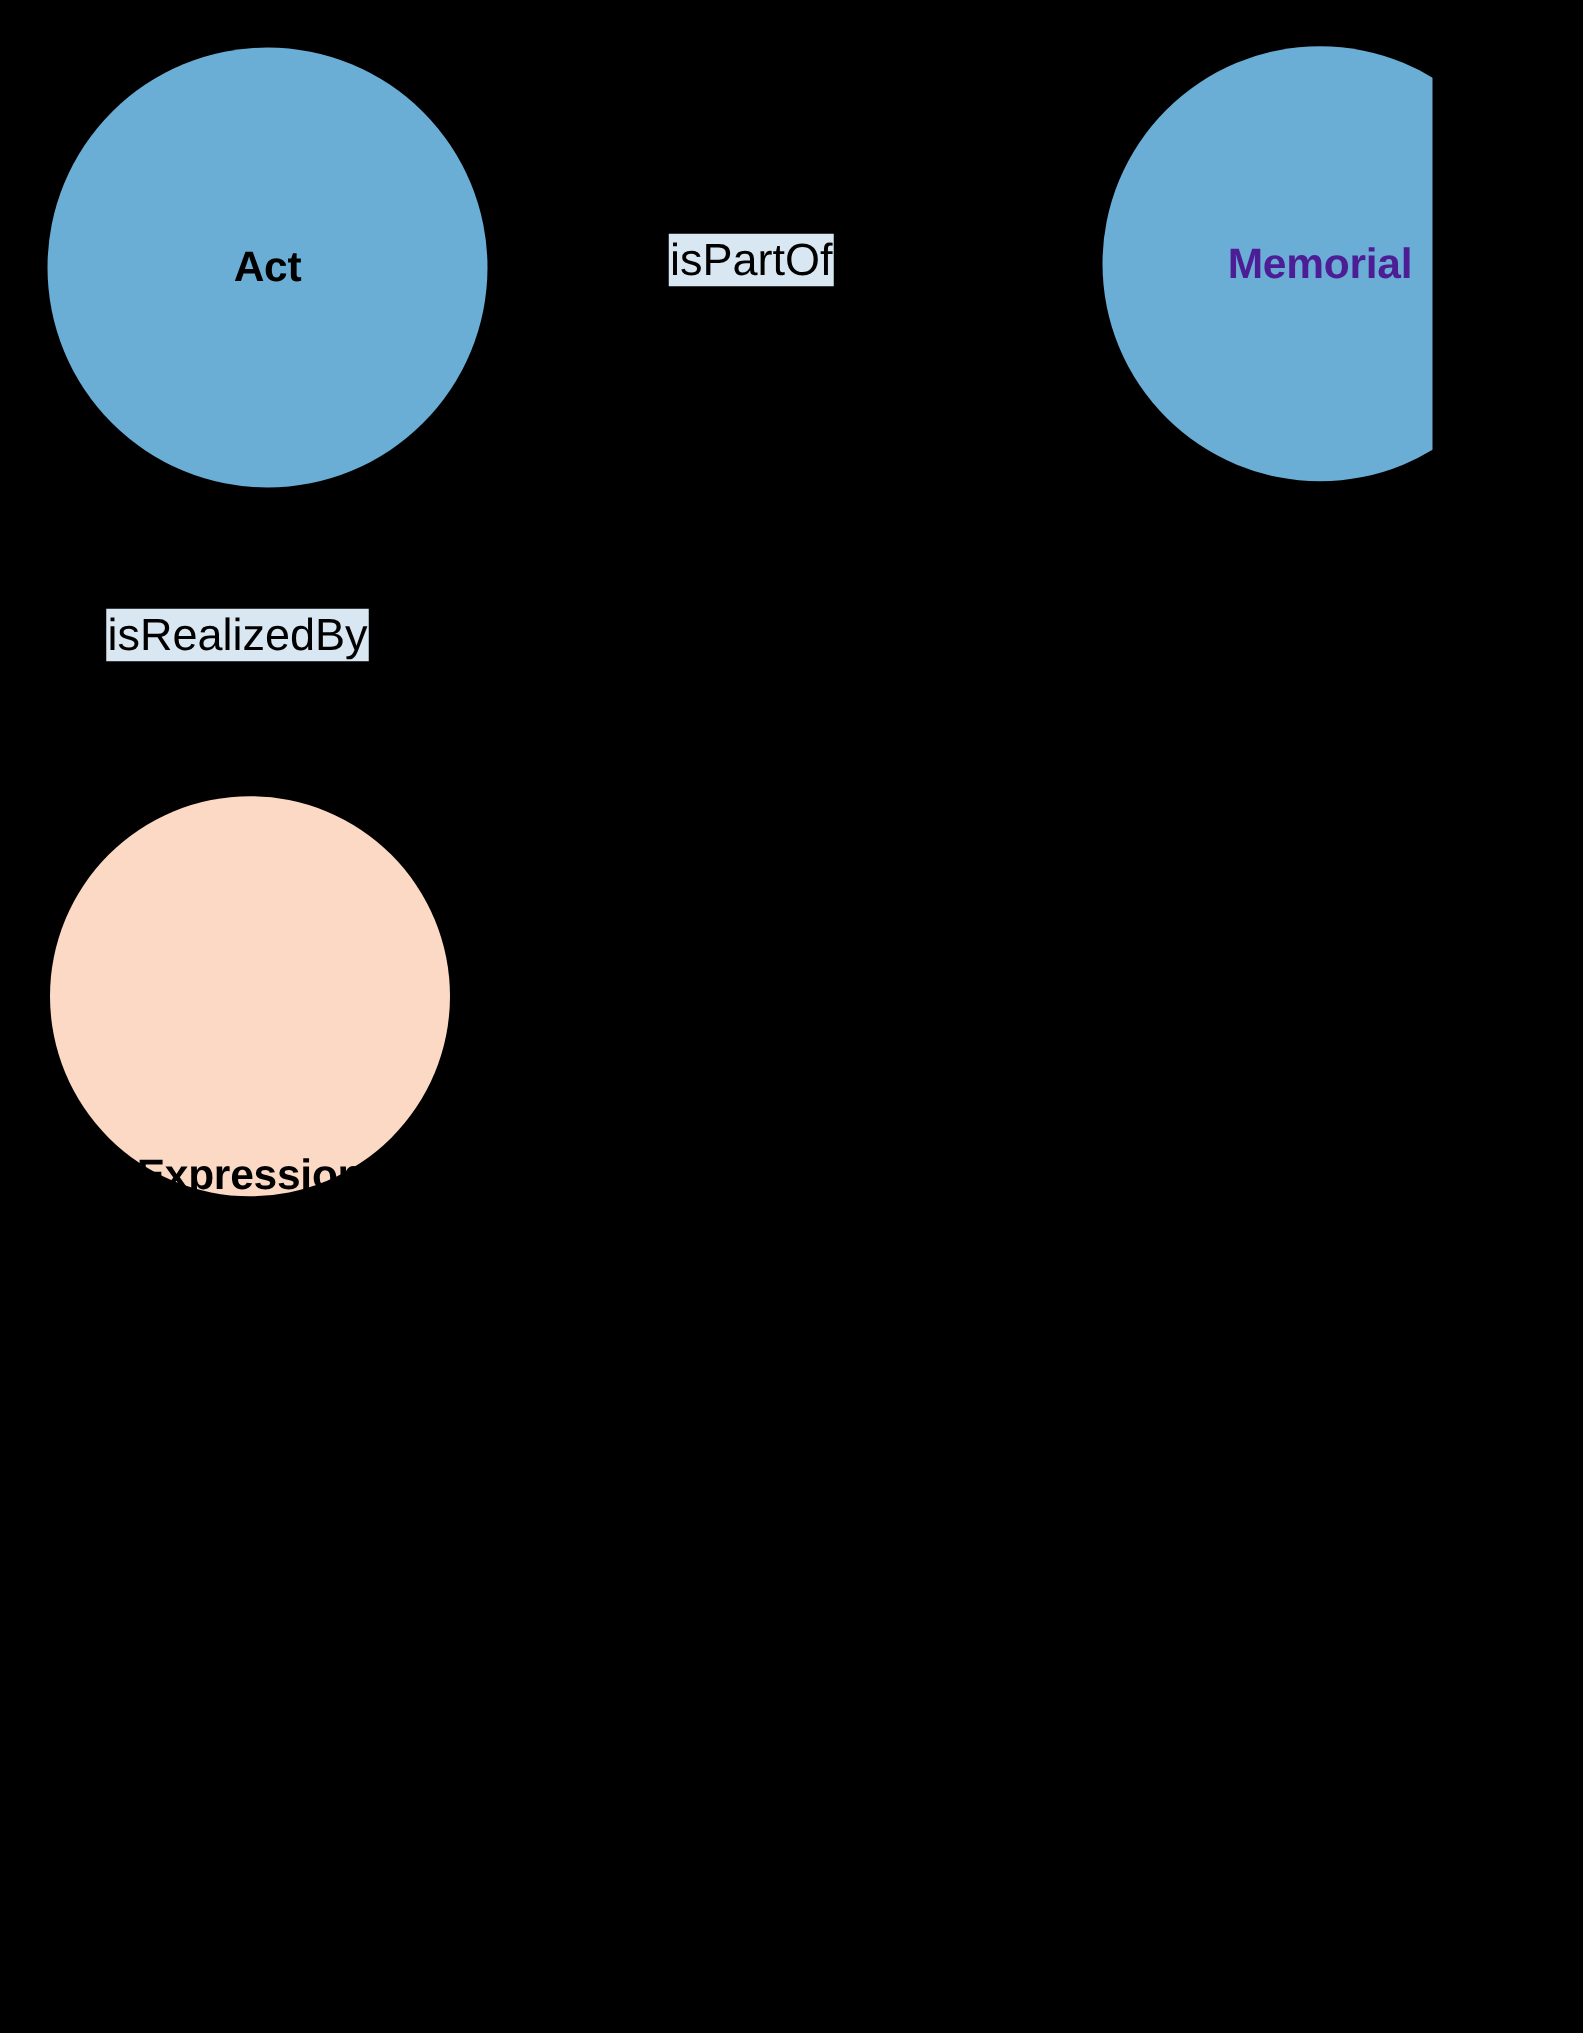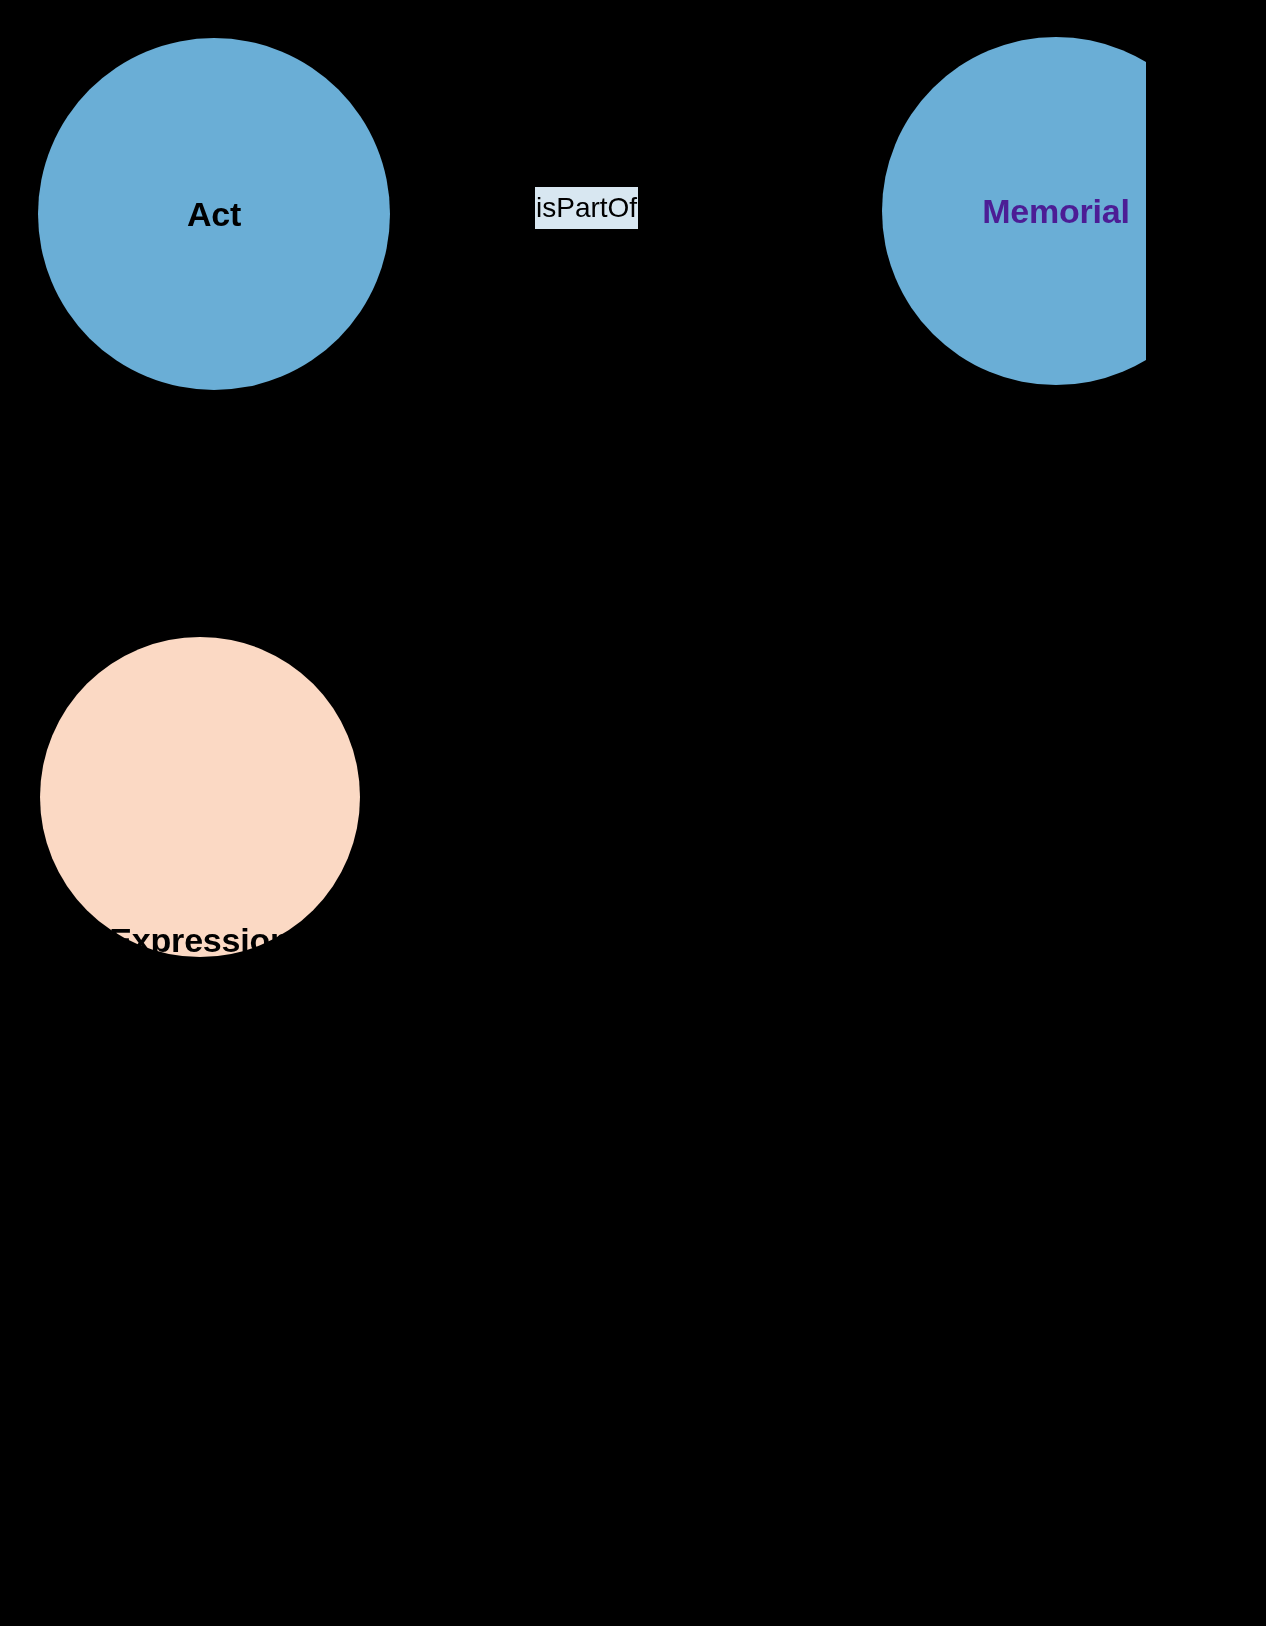--- a/index.html
+++ b/index.html
@@ -32,21 +32,21 @@
     color: #000000;
     letter-spacing: -0.2px;
     white-space: nowrap;
     text-align: center;
     line-height: 1;
   }
   .edge-label {
     position: absolute;
     font-family: "Liberation Sans", sans-serif;
     font-weight: normal;
-    font-size: 28px;
+    font-size: 36px;
     color: #000000;
     white-space: nowrap;
     line-height: 42px;
     padding: 0 1px;
     box-sizing: border-box;
   }
   
   #node-act        { left: 38px;  top: 38px;   width: 352px; height: 352px; }
   #node-memorial   { left: 882px; top: 37px;   width: 348px; height: 348px; }
   #node-expression { left: 40px;  top: 637px;  width: 320px; height: 320px; align-items: flex-end; }
@@ -68,14 +68,15 @@
   <div class="node" id="node-memorial" style="background: rgb(106, 174, 214);">
     <span class="node-label" style="color: #4c1d95;">Memorial</span>
   </div>
 
   <div class="node" id="node-expression" style="background: rgb(251, 217, 196);">
     <span class="node-label" style="color: rgb(0, 0, 0);">Expression</span>
   </div>
 
 
   <div class="edge-label" id="label-ispartof" style="background: rgb(216, 231, 241);">isPartOf</div>
+  <div class="edge-label" id="label-isrealizedby" style="background: rgb(216, 231, 241);">isRealizedBy</div>
 
 </div>
 
 </body></html>

